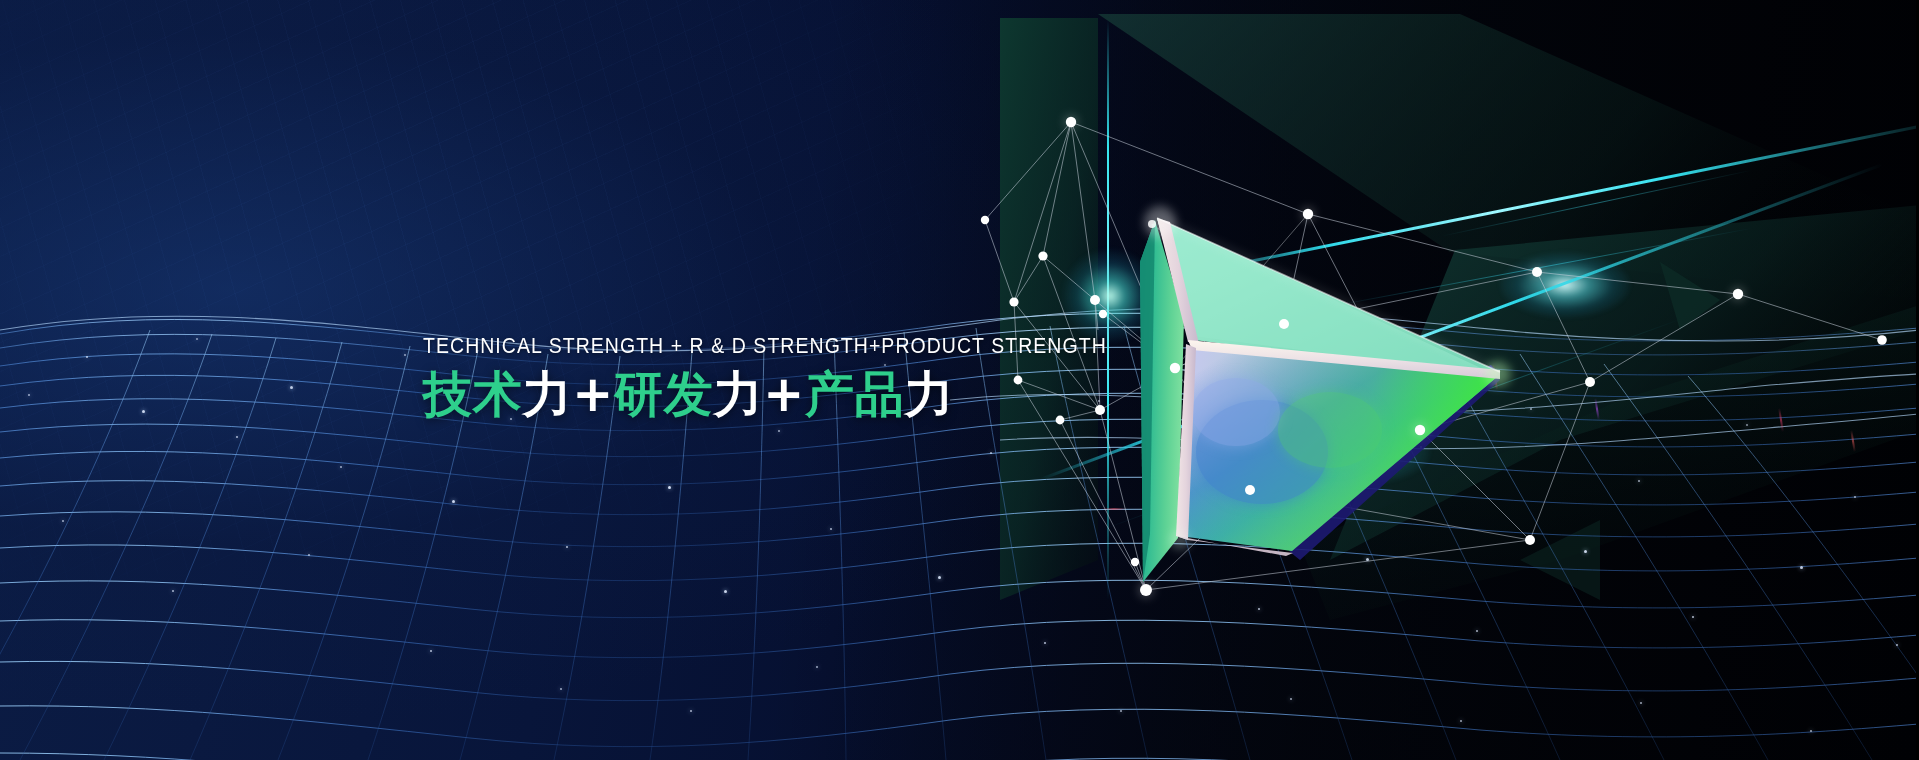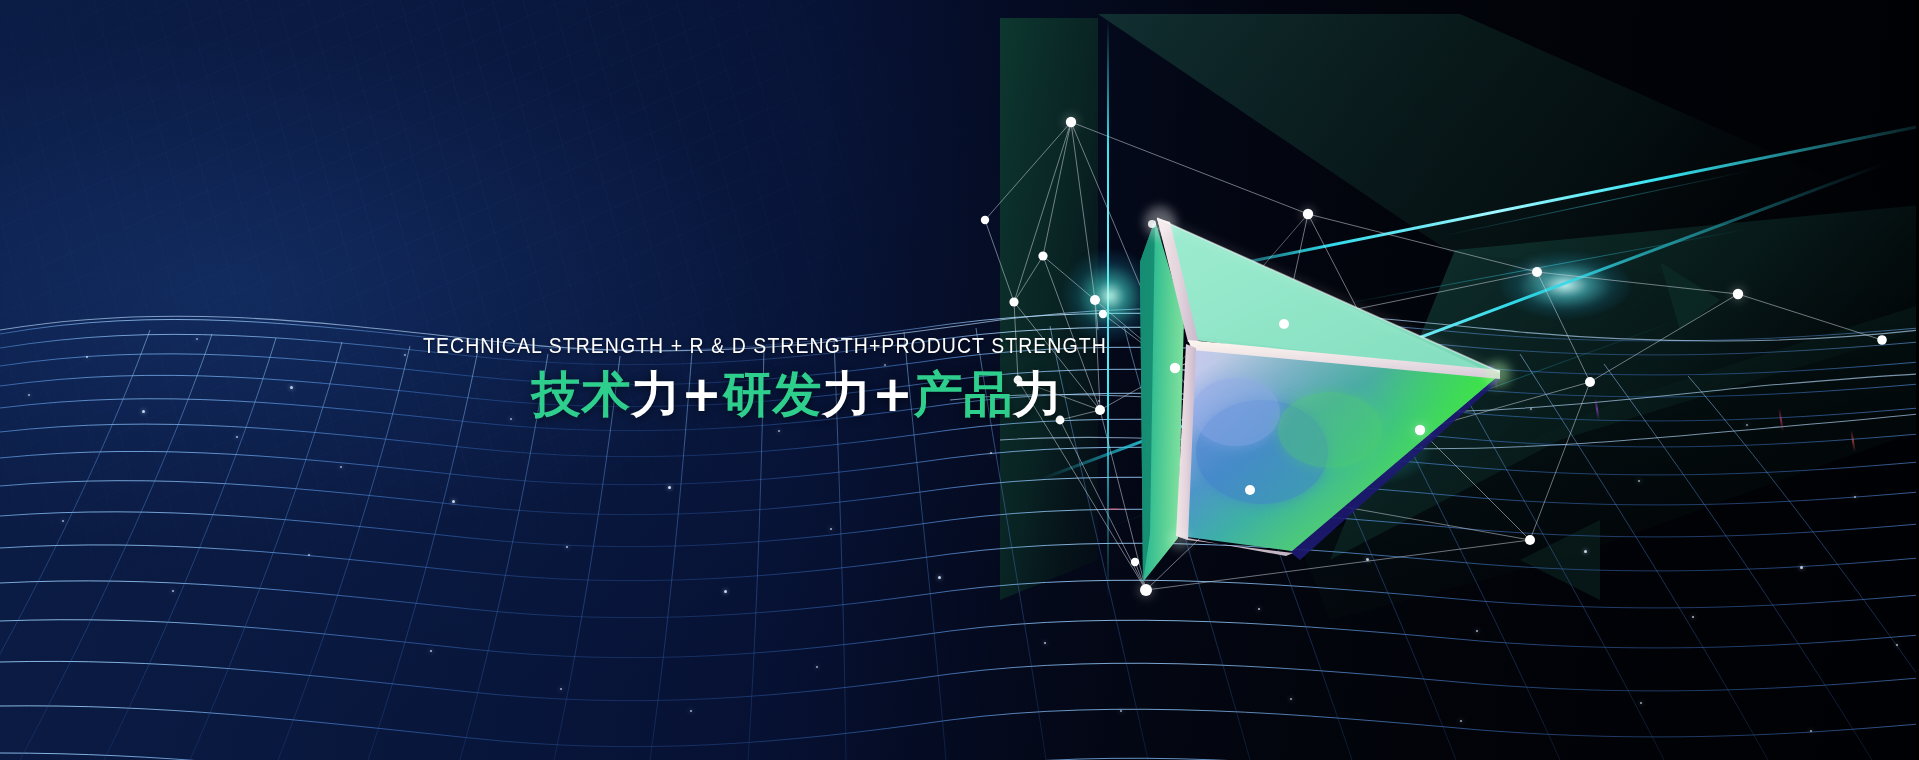--- a/index.html
+++ b/index.html
@@ -4,21 +4,20 @@
 <title>Hero Banner</title>
 <style>
   html,body{margin:0;padding:0;background:#000;}
   body{font-family:"Liberation Sans",sans-serif;}
 
   #banner{
     position:relative;
     width:1916px;height:760px;
     overflow:hidden;
     background:#04060c;
-    text-align:right;
   }
 
   
   .bg-base{
     position:absolute;inset:0;
     background:linear-gradient(100deg,
       #0b1c45 0%,
       #0a1940 16%,
       #08153a 32%,
       #061031 46%,

